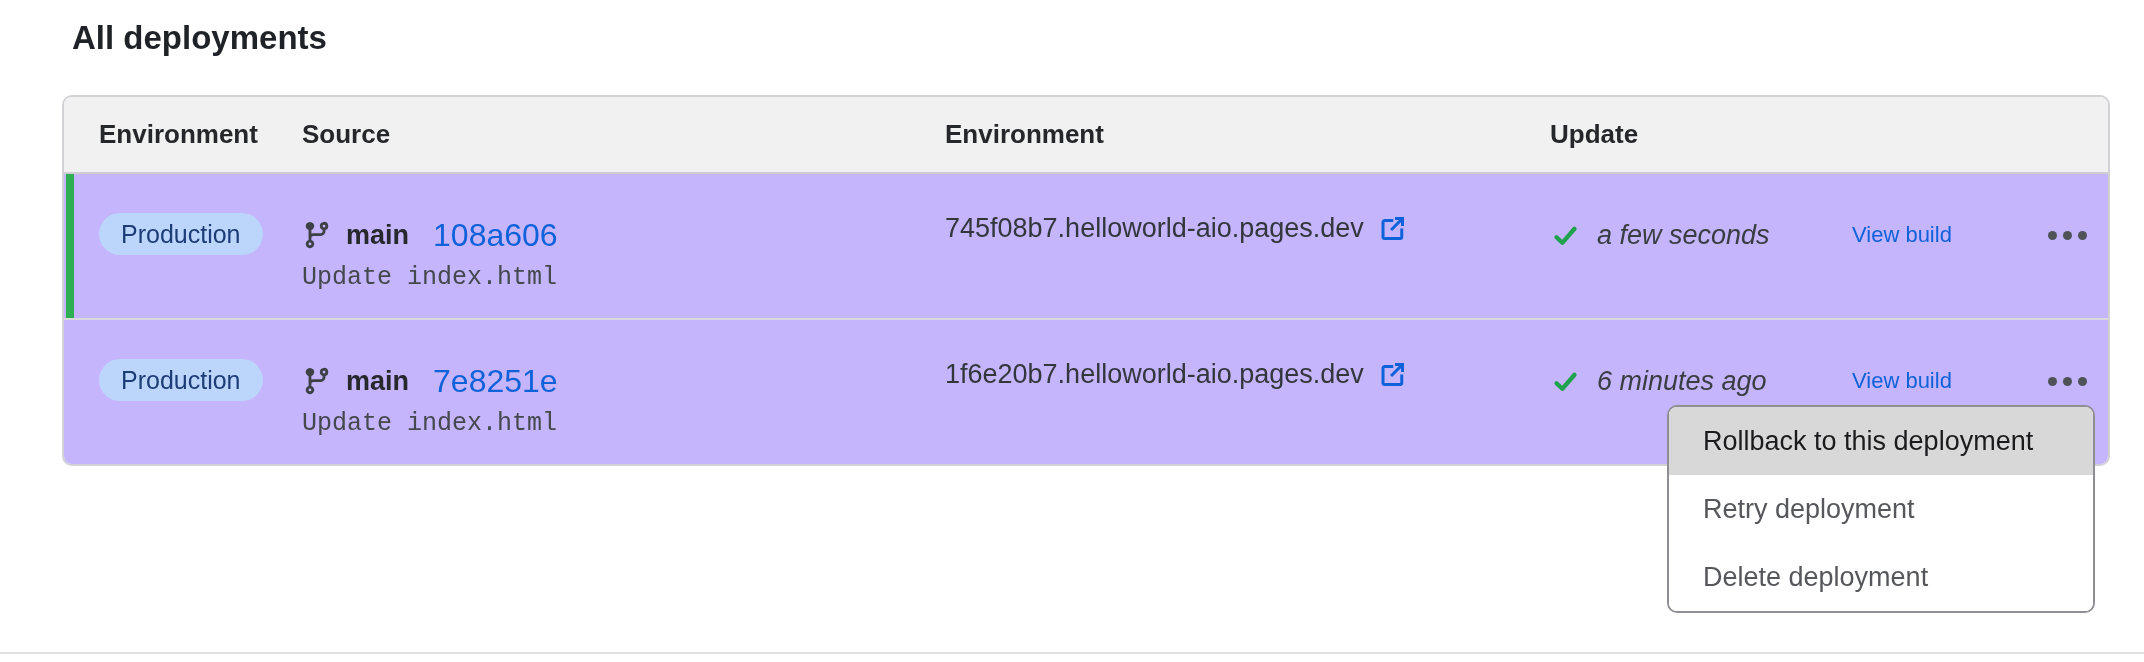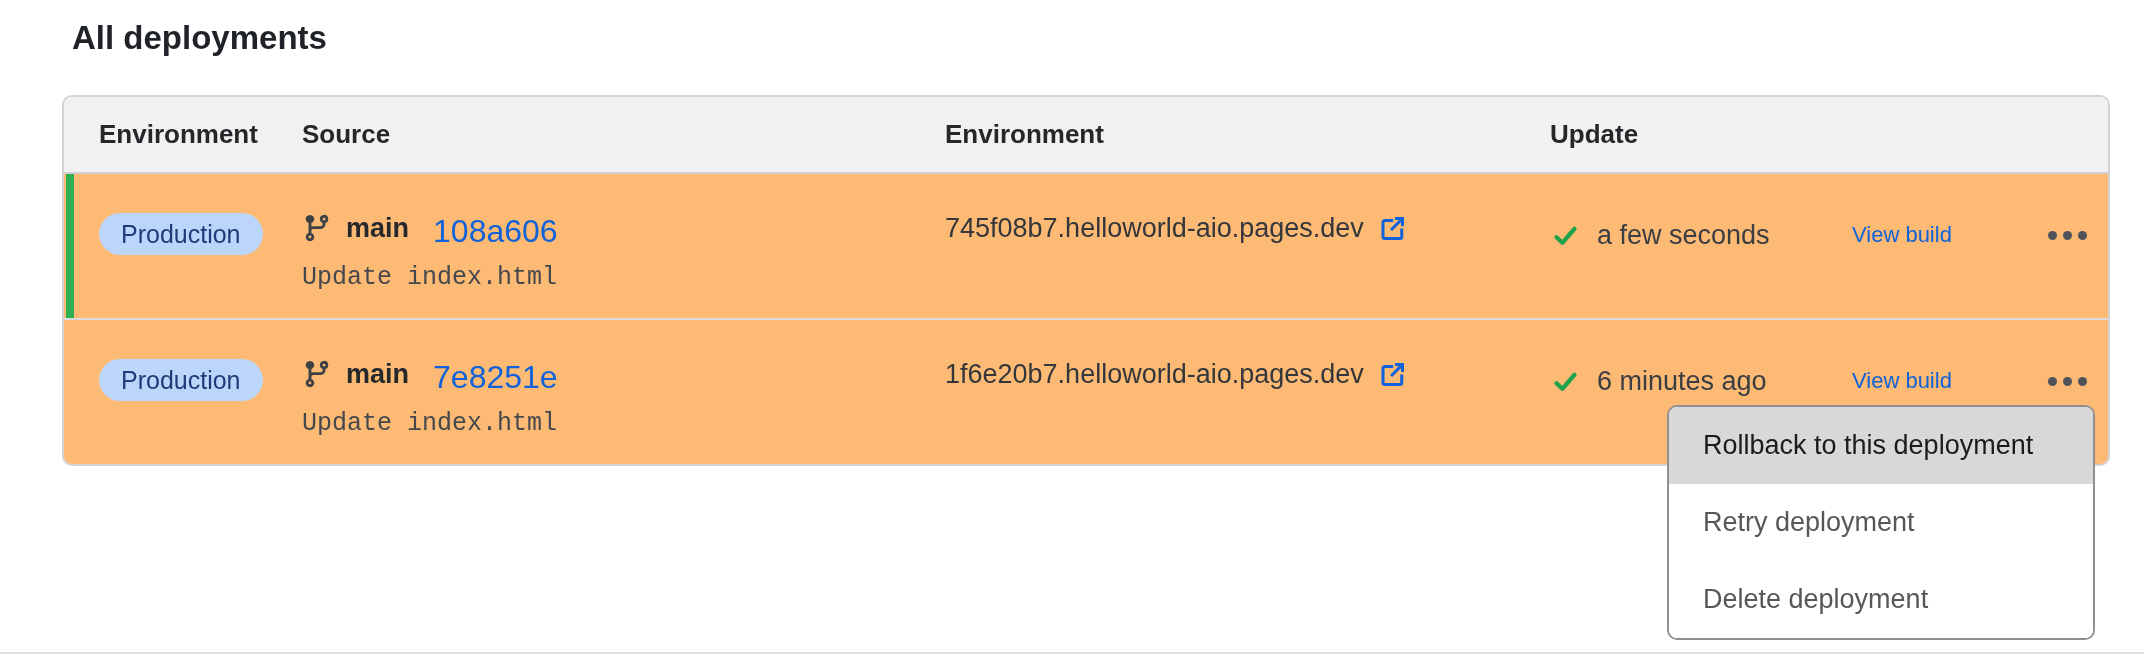--- a/index.html
+++ b/index.html
@@ -20,55 +20,55 @@
   .thead {
     display: grid; grid-template-columns: 238px 643px 605px 1fr;
     height: 77px; background: #f1f1f2; border-bottom: 2px solid #cfcfd3;
     align-items: center;
     font-size: 26px; font-weight: 600; color: #26272b;
   }
   .thead .th-env { padding-left: 35px; }
 
   .row {
     display: grid; grid-template-columns: 238px 643px 605px 1fr;
-    height: 144px; position: relative; background: #fdba74;
+    height: 144px; position: relative; background: #c4b5fd;
     align-items: start;
   }
   .row.first { border-bottom: 2px solid #dadade; height: 146px; }
   .row.current::before {
     content: ""; position: absolute; left: 2px; top: 0; bottom: 0; width: 8px;
     background: #2fae52;
   }
   .cell { padding-top: 39px; }
   .cell-env { padding-left: 35px; }
   .badge {
     display: inline-flex; align-items: center; height: 42px; padding: 0 22px;
     background: #bcd6fb; color: #1d3c78; border-radius: 21px; font-size: 25px;
   }
-  .src-line1 { display: flex; align-items: flex-start; height: 44px; gap: 14px; }
+  .src-line1 { display: flex; align-items: center; height: 44px; gap: 14px; }
   .branch-name { font-size: 27px; font-weight: 700; color: #26282c; margin-right: 10px; }
   .commit-link { font-size: 32px; color: #0f62d9; cursor: pointer; }
   .src-line2 { margin-top: 4px; font-size: 25px; color: #45484d; line-height: 34px; font-family: Liberation Mono, monospace; }
   .cell-deploy { display: flex; align-items: flex-start; gap: 14px; }
   .deploy-domain { font-size: 27px; color: #33363b; }
   .cell-status { display: flex; align-items: center; }
-  .status-group { display: flex; align-items: center; gap: 16px; width: 302px; }
+  .status-group { display: flex; align-items: center; gap: 16px; width: 302px; font-style: italic; }
   .status-time { font-size: 27px; color: #3a3d42; }
   .view-build { width: 196px; font-size: 22px; color: #0f62d9; cursor: pointer; }
   .dots-btn { margin-left: auto; margin-right: 30px; display: flex; align-items: center; gap: 6px; height: 44px; cursor: pointer; }
   .dots-btn i { width: 9px; height: 9px; border-radius: 50%; background: #4f5358; display: block; }
 
   
   .context-menu {
     position: absolute; left: 1667px; top: 405px; width: 428px;
     background: #ffffff; border: 2px solid #8f8f93; border-radius: 10px;
     overflow: hidden; z-index: 10;
   }
   .menu-item {
-    height: 77px; display: flex; align-items: center; padding-left: 34px;
+    height: 68px; display: flex; align-items: center; padding-left: 34px;
     font-size: 27px; color: #56575b; cursor: pointer; background: #ffffff;
   }
   .menu-item.highlighted { background: #d8d8d9; color: #1b1b1d; }
 
   .bottom-divider {
     position: absolute; left: 0; right: 0; top: 652px; height: 2px; background: #e0e0e3;
   }
 
   svg { display: block; }
 </style>

